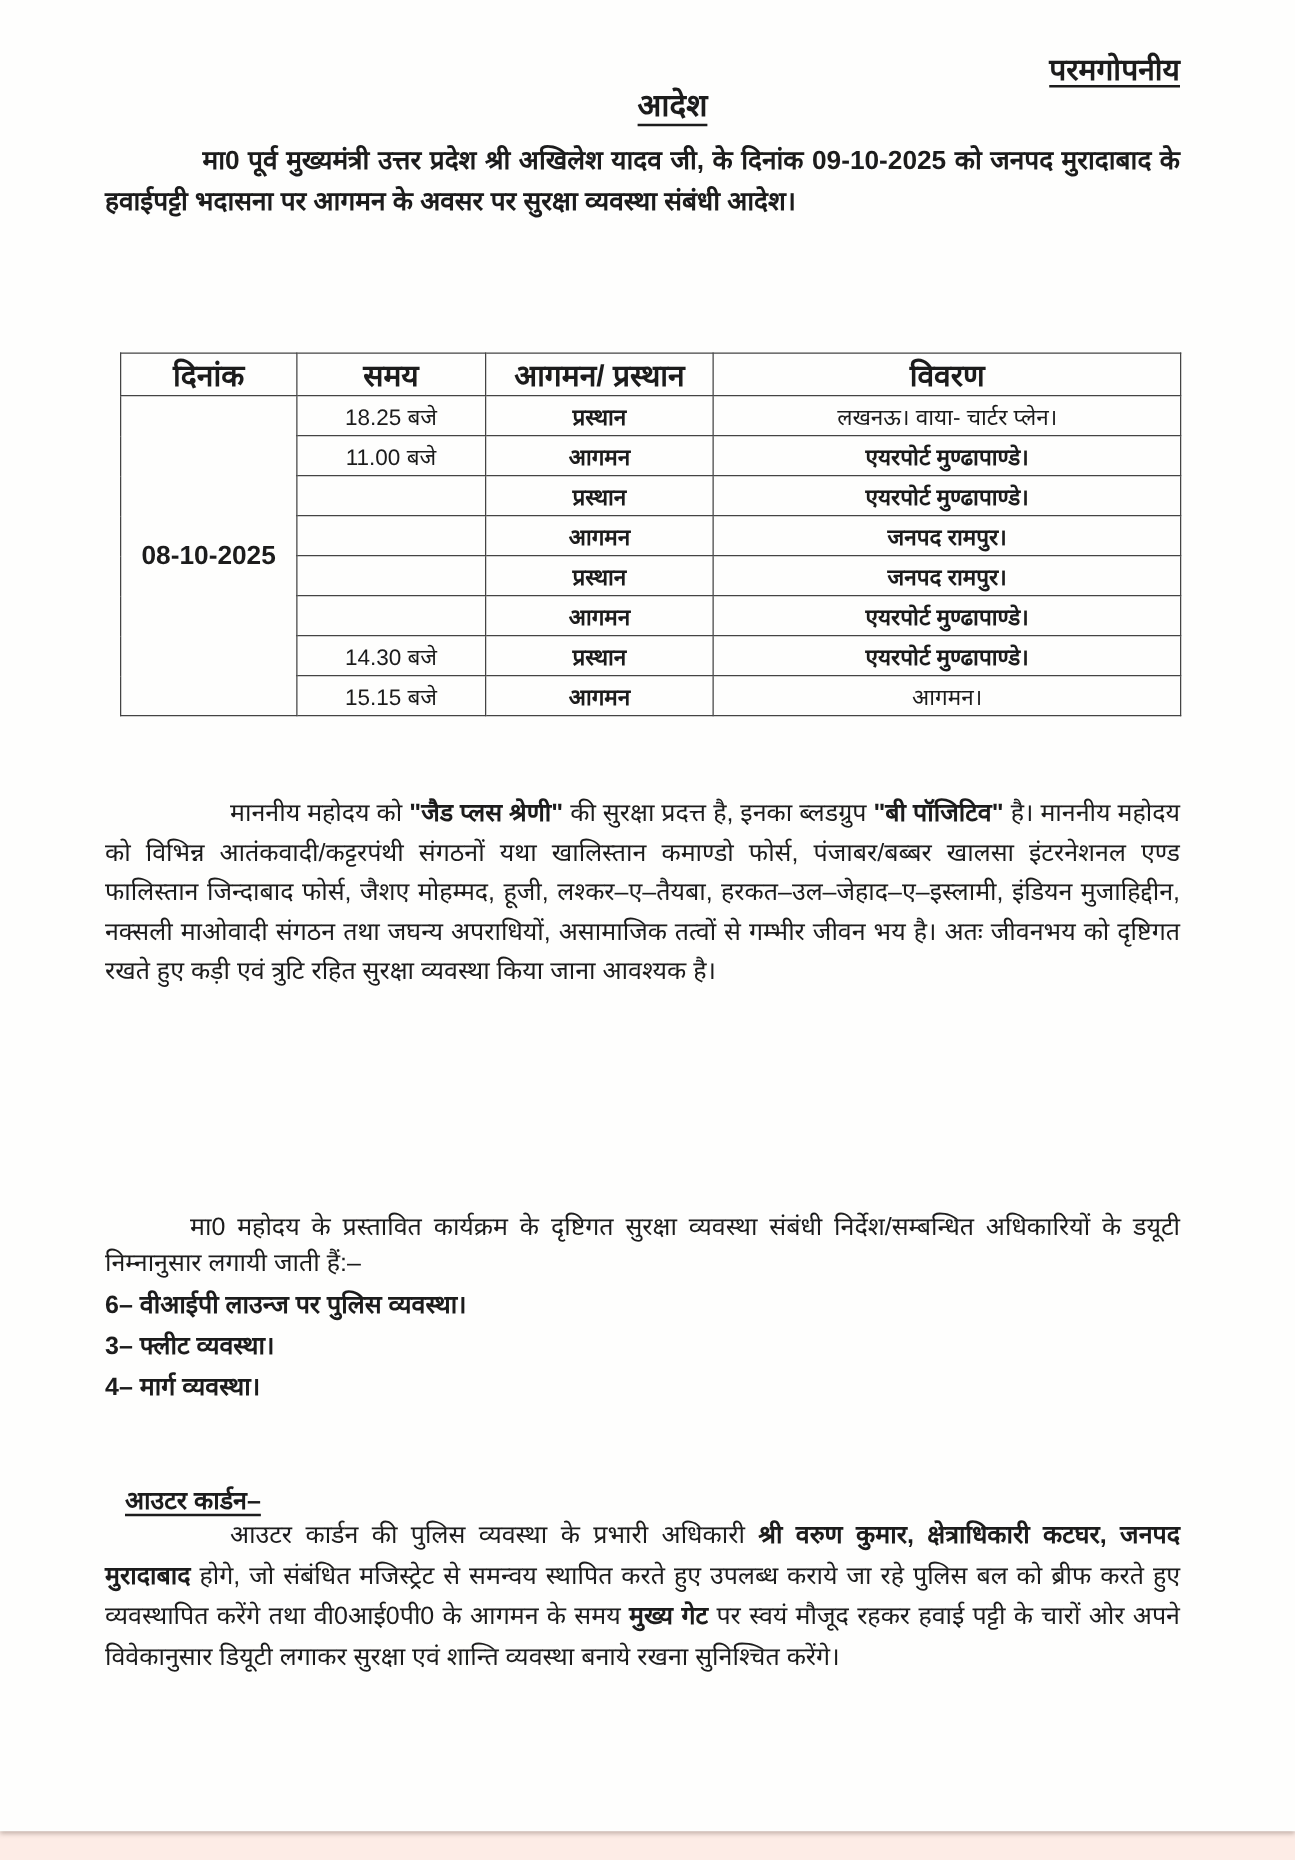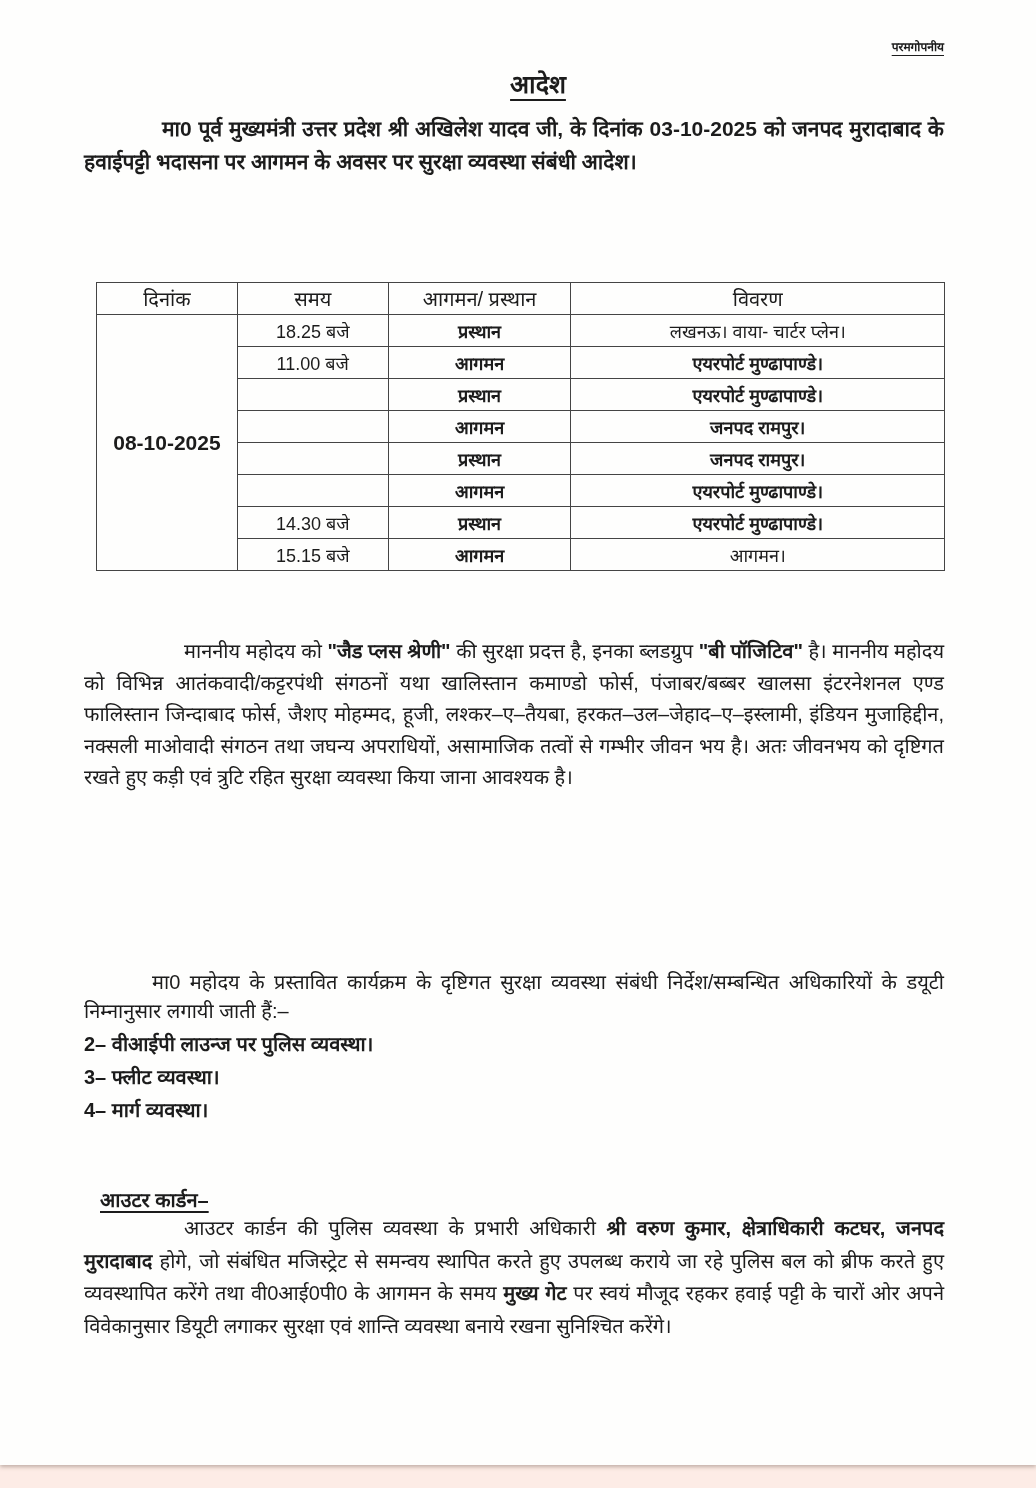--- a/index.html
+++ b/index.html
@@ -11,21 +11,21 @@
     }
     .page {
       position: relative;
       width: 1036px; height: 1465px;
       background: #fefefd;
       box-shadow: 0 2px 4px rgba(120,100,90,0.45);
     }
     .abs { position: absolute; }
     .classification {
       right: 92px; top: 38px;
-      font-size: 12px; font-weight: bold;
+      font-size: 24px; font-weight: bold;
       text-decoration: underline; text-underline-offset: 4px; font-family: Liberation Serif, serif;
     }
     .title {
       left: 0; width: 1076px; top: 66px; text-align: center;
       font-size: 25px; font-weight: bold;
       text-decoration: underline; text-underline-offset: 6px;
     }
     .para {
       left: 84px; width: 860px;
       font-size: 20px; line-height: 31px;
@@ -39,21 +39,21 @@
 
     table.sched {
       position: absolute; left: 96px; top: 282px;
       width: 849px; border-collapse: collapse;
       font-size: 18px;
     }
     table.sched th, table.sched td {
       border: 1.5px solid #444;
       text-align: center; padding: 0; height: 31px;
     }
-    table.sched th { font-weight: normal; font-size: 20px; height: 31px; }
+    table.sched th { font-weight: bold; font-size: 24px; height: 31px; }
     table.sched td.date { font-weight: bold; font-size: 21px; }
     table.sched td.time { font-weight: normal; }
     table.sched td.act { font-weight: bold; }
     table.sched td.det { font-weight: bold; }
     table.sched td.det.light { font-weight: normal; }
 
     .p2 { top: 636px; line-height: 31.5px; }
     .p3 { top: 830px; line-height: 38px; text-indent: 34px; }
     .p4 { top: 968px; line-height: 29px; text-indent: 68px; }
     .duty-list { left: 84px; top: 1028px; font-size: 20px; font-weight: bold; line-height: 33px; }
@@ -65,21 +65,21 @@
     .p5 { top: 1212px; line-height: 32.5px; text-indent: 100px; }
   </style>
 </head>
 <body>
 
 <div class="page">
 
   <div class="abs classification">परमगोपनीय</div>
   <div class="abs title">आदेश</div>
 
-  <div class="abs para subject indent1">मा0 पूर्व मुख्यमंत्री उत्तर प्रदेश श्री अखिलेश यादव जी, के दिनांक 03-10-2025 को जनपद मुरादाबाद के हवाईपट्टी भदासना पर आगमन के अवसर पर सुरक्षा व्यवस्था संबंधी आदेश।</div>
+  <div class="abs para subject indent1">मा0 पूर्व मुख्यमंत्री उत्तर प्रदेश श्री अखिलेश यादव जी, के दिनांक 09-10-2025 को जनपद मुरादाबाद के हवाईपट्टी भदासना पर आगमन के अवसर पर सुरक्षा व्यवस्था संबंधी आदेश।</div>
 
   <table class="sched">
     <colgroup>
       <col style="width:141px">
         <col style="width:151px">
         <col style="width:183px">
         <col style="width:374px">
     </colgroup>
     <thead>
       <tr>
@@ -133,21 +133,21 @@
       </tr>
     </tbody>
   </table>
 
   <div class="abs para p2 indent2"><span>माननीय महोदय को </span><b>"जैड प्लस श्रेणी"</b><span> की सुरक्षा प्रदत्त है, इनका ब्लडग्रुप </span><b>"बी पॉजिटिव"</b><span> है। माननीय महोदय को विभिन्न आतंकवादी/कट्टरपंथी संगठनों यथा खालिस्तान कमाण्डो फोर्स, पंजाबर/बब्बर खालसा इंटरनेशनल एण्ड फालिस्तान जिन्दाबाद फोर्स, जैशए मोहम्मद, हूजी, लश्कर–ए–तैयबा, हरकत–उल–जेहाद–ए–इस्लामी, इंडियन मुजाहिद्दीन, नक्सली माओवादी संगठन तथा जघन्य अपराधियों, असामाजिक तत्वों से गम्भीर जीवन भय है। अतः जीवनभय को दृष्टिगत रखते हुए कड़ी एवं त्रुटि रहित सुरक्षा व्यवस्था किया जाना आवश्यक है।</span></div>
 
 
   <div class="abs para p4">मा0 महोदय के प्रस्तावित कार्यक्रम के दृष्टिगत सुरक्षा व्यवस्था संबंधी निर्देश/सम्बन्धित अधिकारियों के डयूटी निम्नानुसार लगायी जाती हैं:–</div>
 
   <div class="abs duty-list">
-    <div>2– वीआईपी लाउन्ज पर पुलिस व्यवस्था।</div>
+    <div>6– वीआईपी लाउन्ज पर पुलिस व्यवस्था।</div>
     <div>3– फ्लीट व्यवस्था।</div>
     <div>4– मार्ग व्यवस्था।</div>
   </div>
 
   <div class="abs section-head">आउटर कार्डन–</div>
 
   <div class="abs para p5"><span>आउटर कार्डन की पुलिस व्यवस्था के प्रभारी अधिकारी </span><b>श्री वरुण कुमार, क्षेत्राधिकारी कटघर, जनपद मुरादाबाद</b><span> होगे, जो संबंधित मजिस्ट्रेट से समन्वय स्थापित करते हुए उपलब्ध कराये जा रहे पुलिस बल को ब्रीफ करते हुए व्यवस्थापित करेंगे तथा वी0आई0पी0 के आगमन के समय </span><b>मुख्य गेट</b><span> पर स्वयं मौजूद रहकर हवाई पट्टी के चारों ओर अपने विवेकानुसार डियूटी लगाकर सुरक्षा एवं शान्ति व्यवस्था बनाये रखना सुनिश्चित करेंगे।</span></div>
 
 </div>
 

